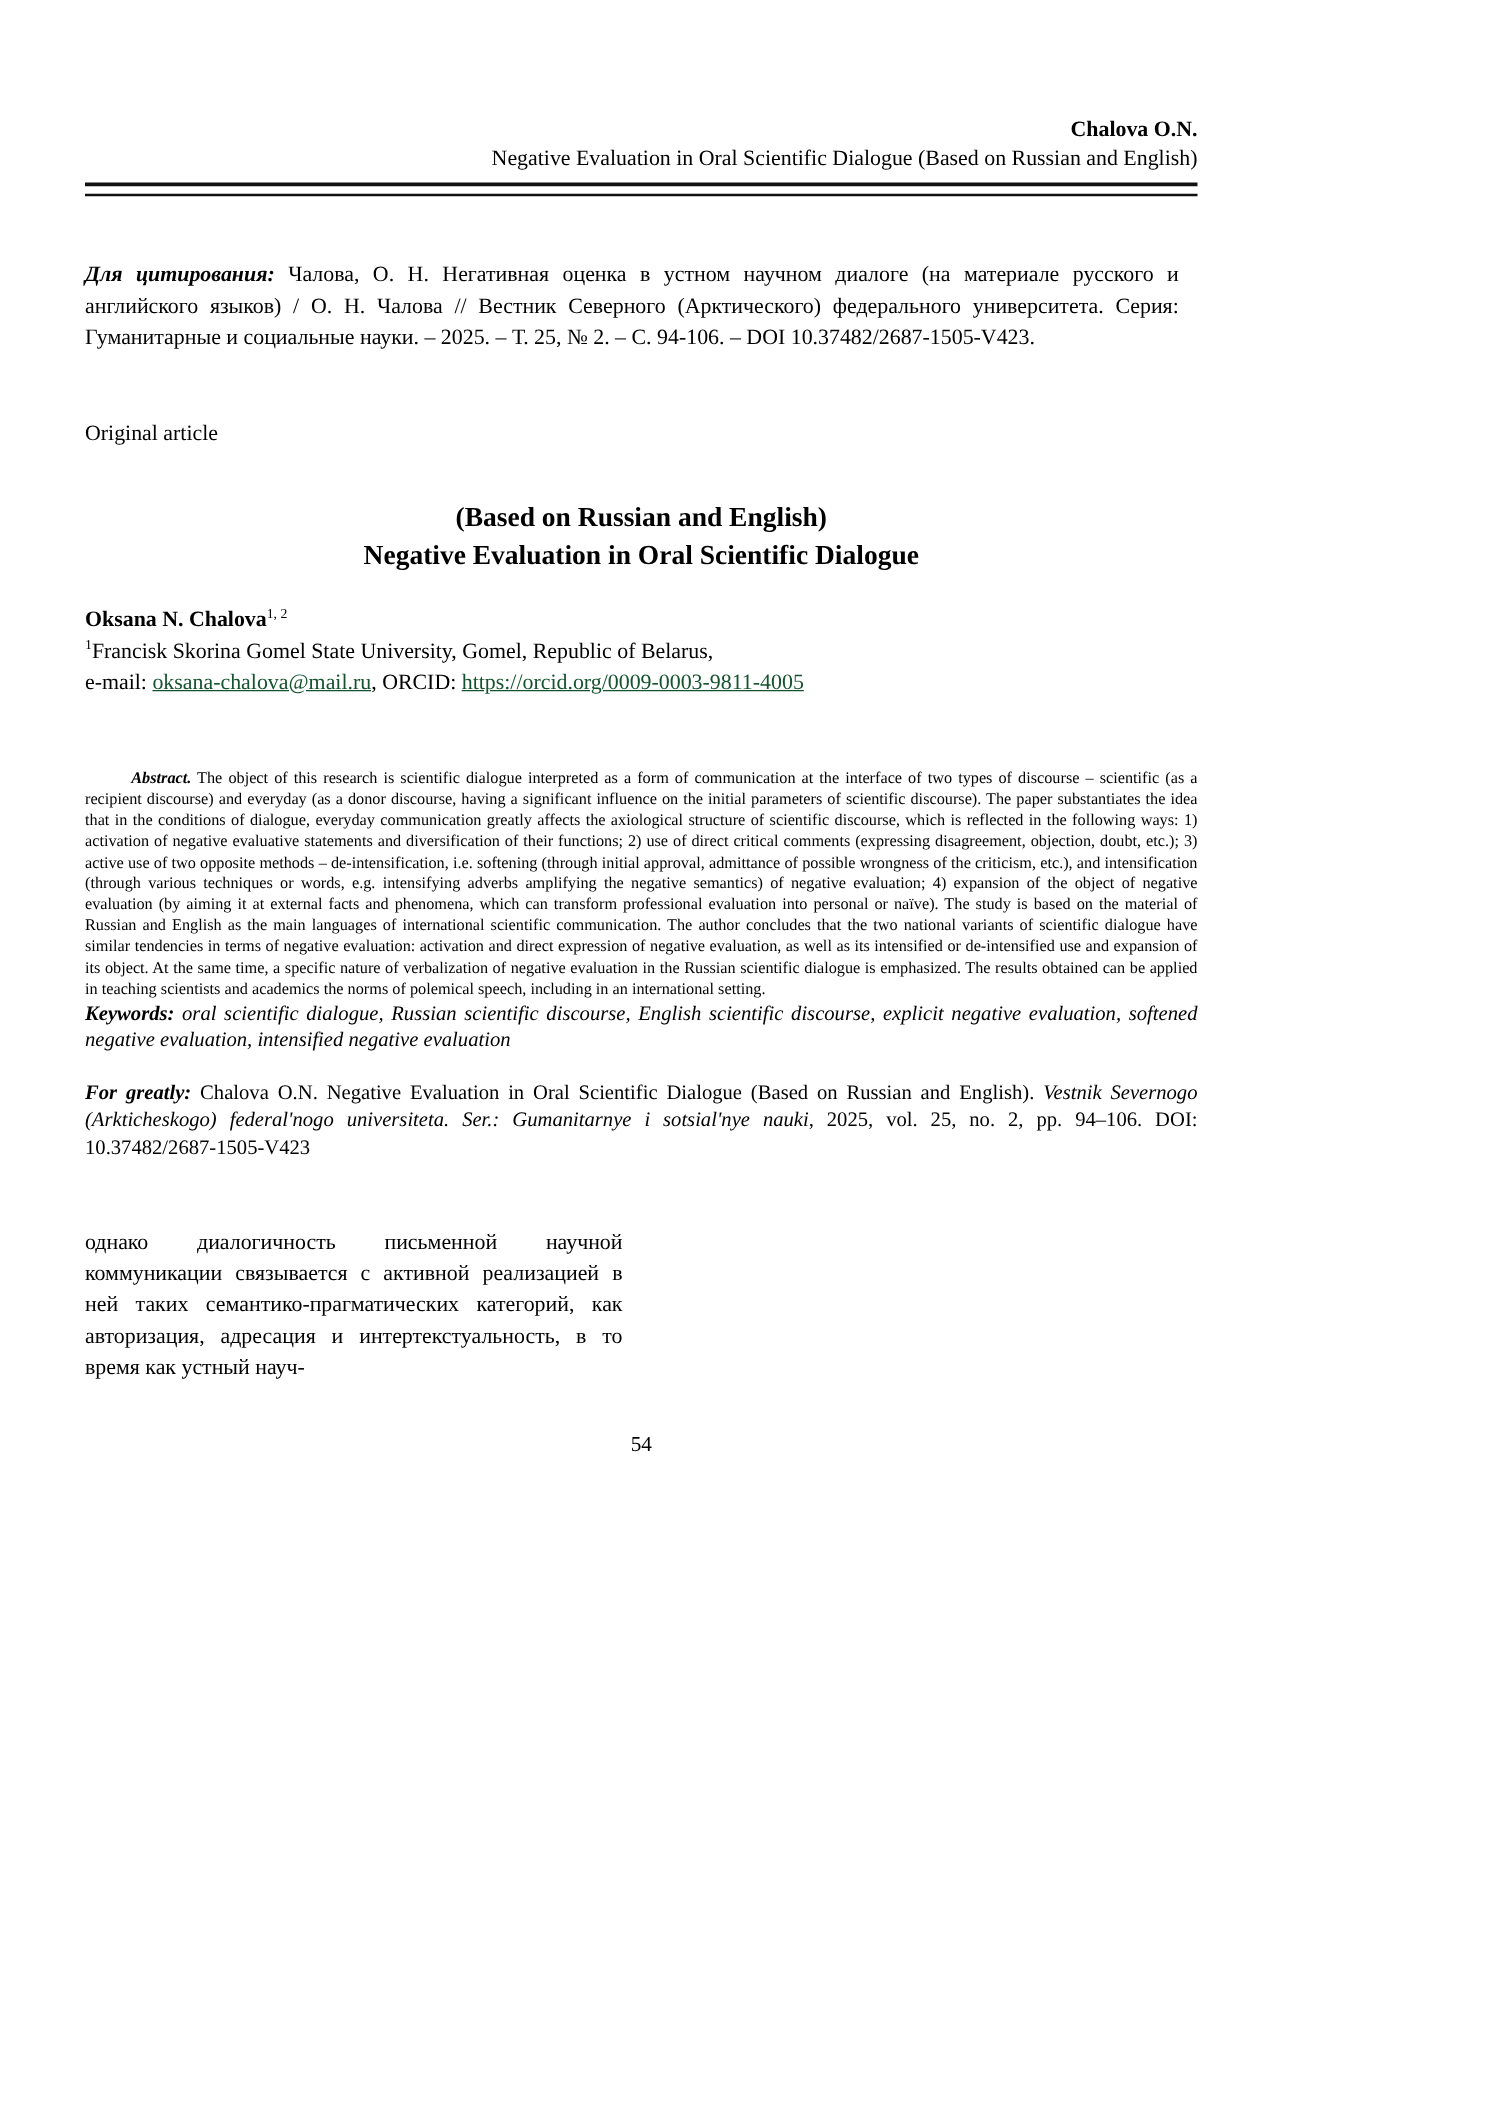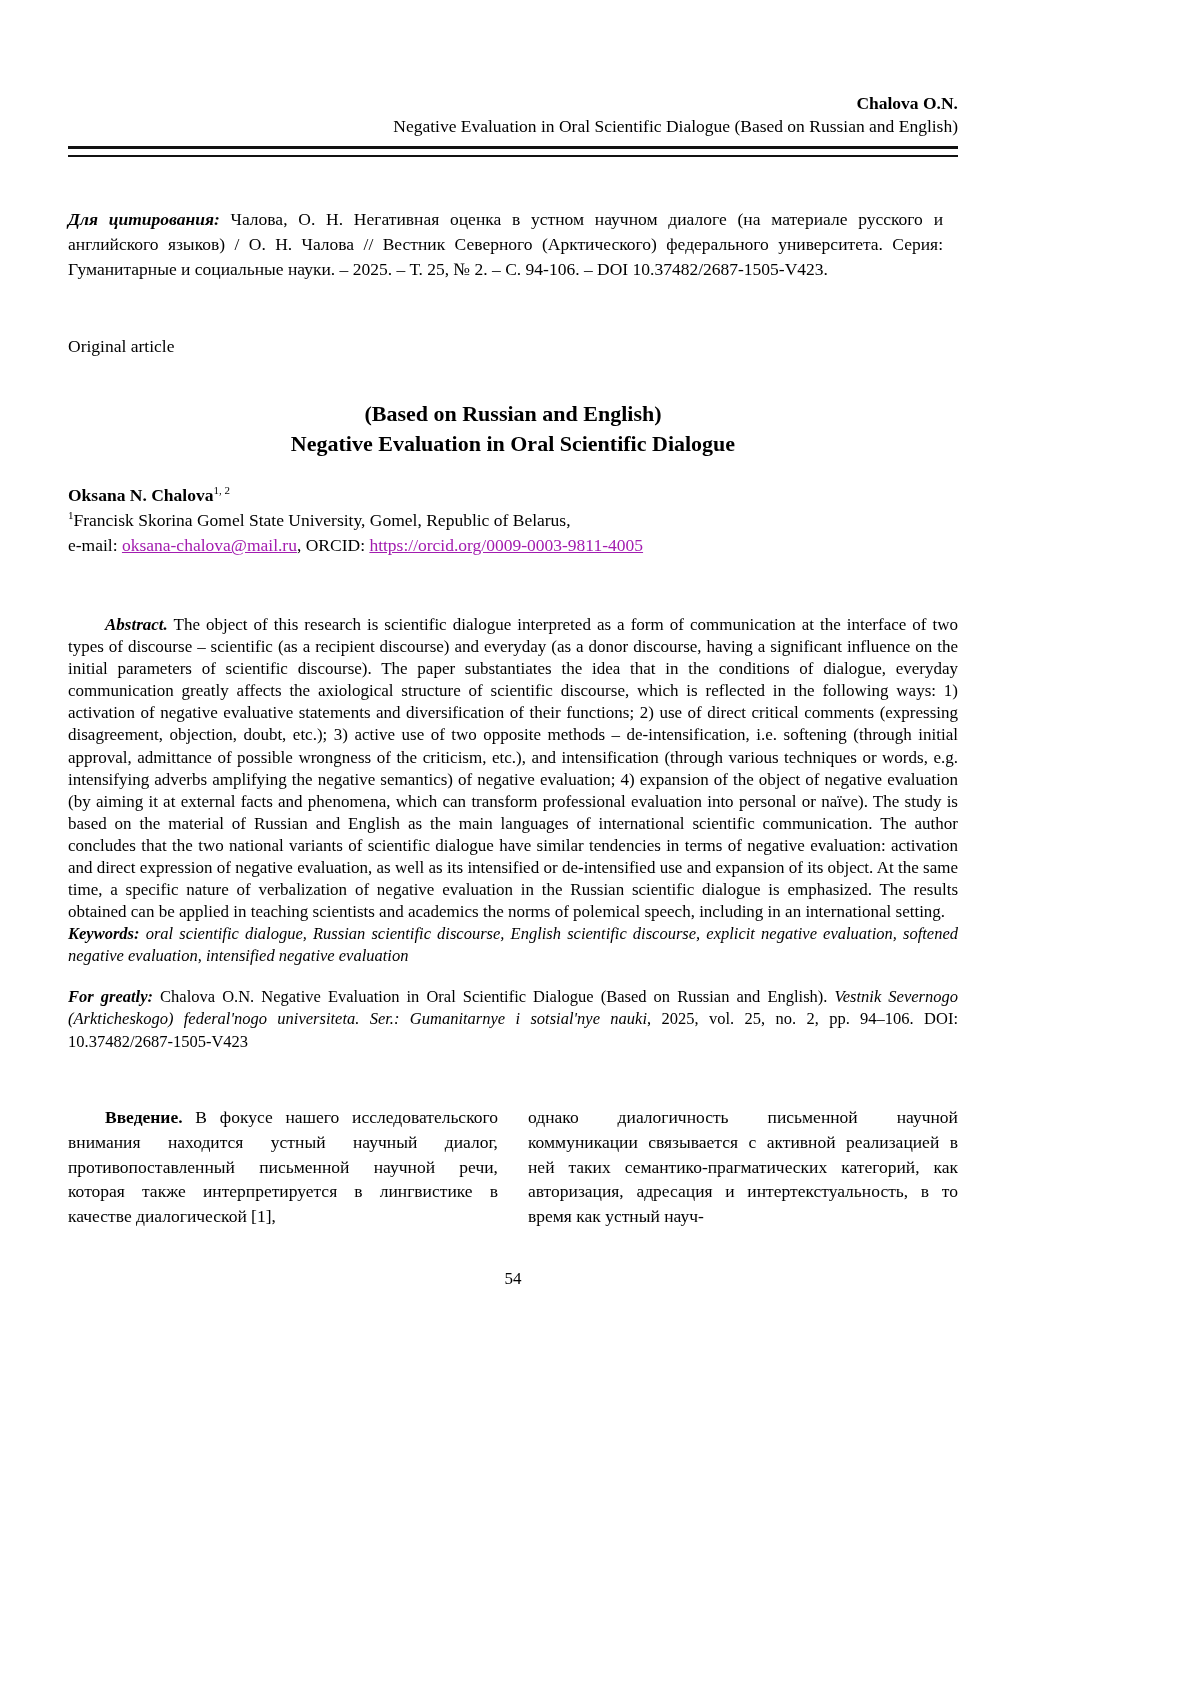--- a/index.html
+++ b/index.html
@@ -30,25 +30,25 @@
   .it { font-style: italic; }
 
   .article-type { margin: 54px 0 0 0; font-size: 17.5px; }
 
   .title { margin-top: 42px; text-align: center; font-weight: bold; font-size: 22px; line-height: 1.38; }
 
   .authors { margin-top: 24px; font-size: 17.5px; line-height: 1.42; }
   .authors .name { font-weight: bold; }
   sup { font-size: 11px; vertical-align: super; line-height: 0; }
 
-  a { color: #a21caf; text-decoration: underline; }
+  a { color: #14532d; text-decoration: underline; }
 
   .abstract {
     margin: 56px 0 0 0;
-    font-size: 17px;
+    font-size: 13px;
     line-height: 1.3;
     text-align: justify;
     text-indent: 37px;
   }
   .keywords { margin: 0; font-size: 16.5px; line-height: 1.3; text-align: justify; font-style: italic; }
 
   .for-citation { margin: 20px 0 0 0; font-size: 16.5px; line-height: 1.35; text-align: justify; }
 
   .columns { margin-top: 52px; display: flex; gap: 30px; font-size: 17.5px; line-height: 1.42; }
   .col { width: 430px; text-align: justify; }
@@ -83,19 +83,18 @@
     <div><span>e-mail: </span><a href="#">oksana-chalova@mail.ru</a><span>, ORCID: </span><a href="#">https://orcid.org/0009-0003-9811-4005</a></div>
   </div>
 
   <p class="abstract"><span class="bi">Abstract.</span><span> The object of this research is scientific dialogue interpreted as a form of communication at the interface of two types of discourse – scientific (as a recipient discourse) and everyday (as a donor discourse, having a significant influence on the initial parameters of scientific discourse). The paper substantiates the idea that in the conditions of dialogue, everyday communication greatly affects the axiological structure of scientific discourse, which is reflected in the following ways: 1) activation of negative evaluative statements and diversification of their functions; 2) use of direct critical comments (expressing disagreement, objection, doubt, etc.); 3) active use of two opposite methods – de-intensification, i.e. softening (through initial approval, admittance of possible wrongness of the criticism, etc.), and intensification (through various techniques or words, e.g. intensifying adverbs amplifying the negative semantics) of negative evaluation; 4) expansion of the object of negative evaluation (by aiming it at external facts and phenomena, which can transform professional evaluation into personal or naïve). The study is based on the material of Russian and English as the main languages of international scientific communication. The author concludes that the two national variants of scientific dialogue have similar tendencies in terms of negative evaluation: activation and direct expression of negative evaluation, as well as its intensified or de-intensified use and expansion of its object. At the same time, a specific nature of verbalization of negative evaluation in the Russian scientific dialogue is emphasized. The results obtained can be applied in teaching scientists and academics the norms of polemical speech, including in an international setting.</span></p>
 
   <p class="keywords"><span class="bi">Keywords:</span><span> oral scientific dialogue, Russian scientific discourse, English scientific discourse, explicit negative evaluation, softened negative evaluation, intensified negative evaluation</span></p>
 
   <p class="for-citation"><span class="bi">For greatly:</span><span> Chalova O.N. Negative Evaluation in Oral Scientific Dialogue (Based on Russian and English). </span><span class="it">Vestnik Severnogo (Arkticheskogo) federal'nogo universiteta. Ser.: Gumanitarnye i sotsial'nye nauki</span><span>, 2025, vol. 25, no. 2, pp. 94–106. DOI: 10.37482/2687-1505-V423</span></p>
 
   <div class="columns">
-    <div class="col col-left"><span class="b">Введение.</span><span> В фокусе нашего исследовательского внимания находится устный научный диалог, противопоставленный письменной научной речи, которая также интерпретируется в лингвистике в качестве диалогической [1],</span></div>
     <div class="col"><span>однако диалогичность письменной научной коммуникации связывается с активной реализацией в ней таких семантико-прагматических категорий, как авторизация, адресация и интертекстуальность, в то время как устный науч-</span></div>
   </div>
 
   <div class="page-num">54</div>
 
 </div>
 
 </body></html>

